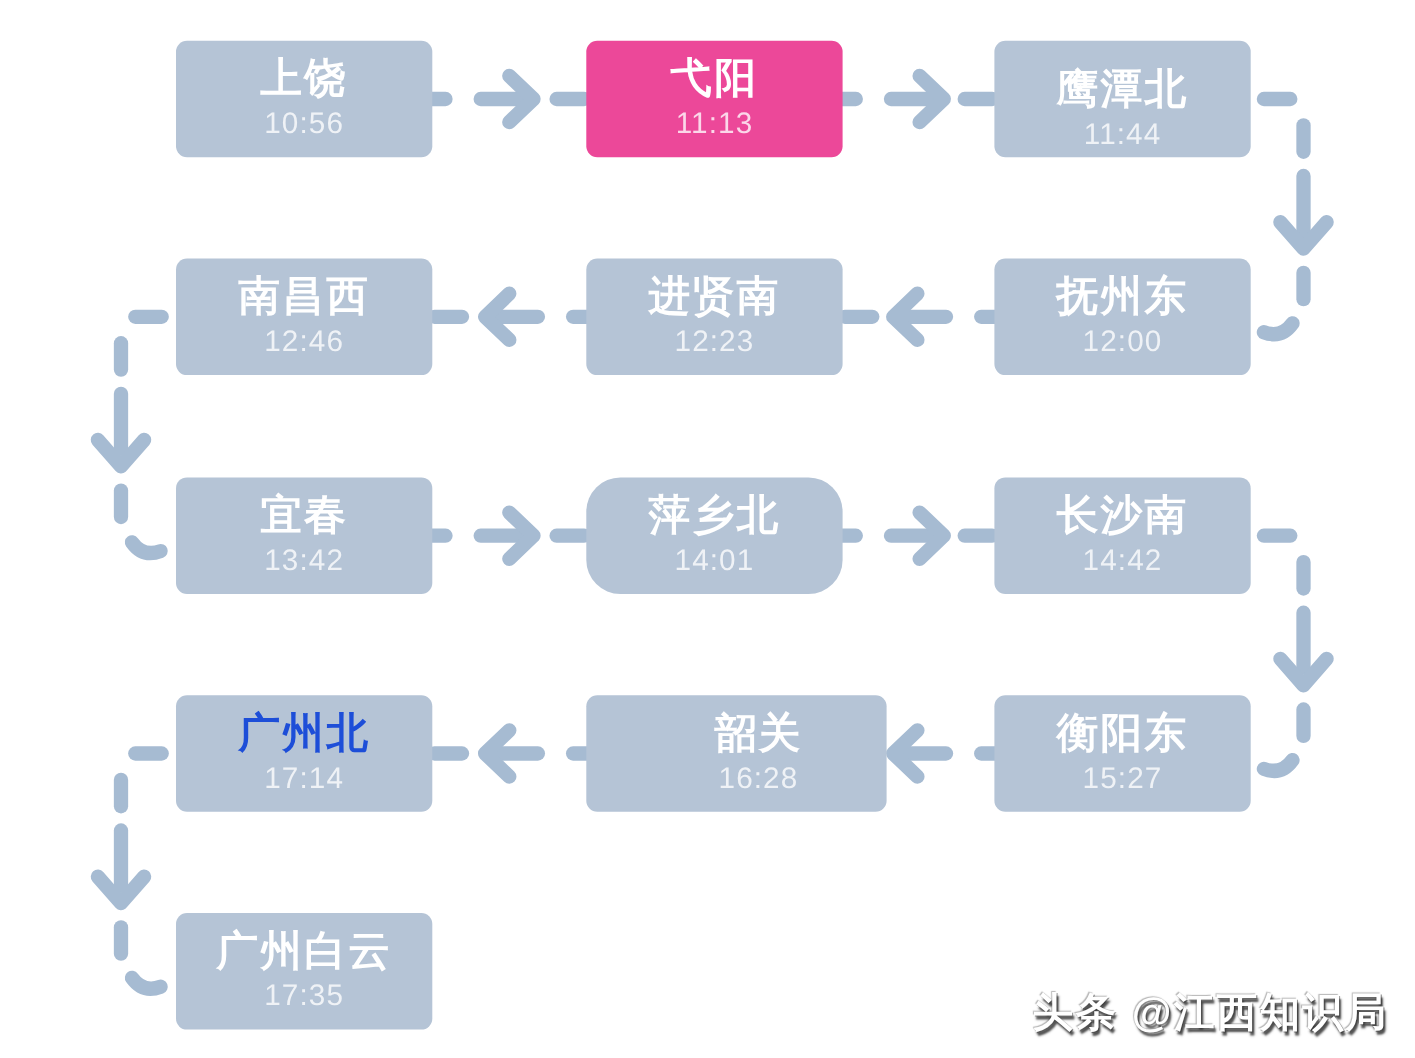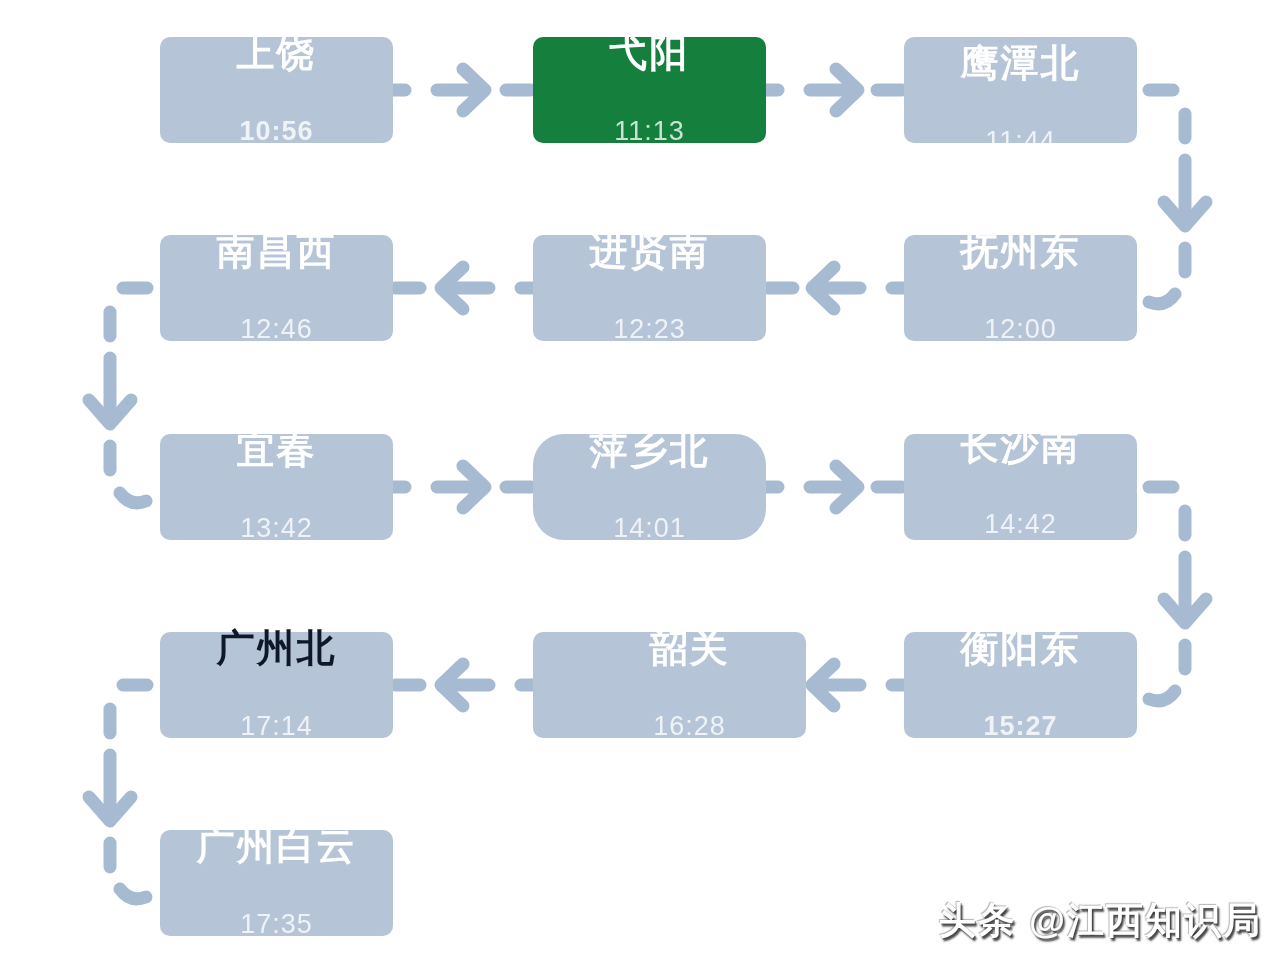--- a/index.html
+++ b/index.html
@@ -4,21 +4,21 @@
 <style>
   html,body{margin:0;padding:0;background:#ffffff;}
   .canvas{
     position:relative;width:1286px;height:962px;background:#ffffff;
     overflow:hidden;font-family:"Liberation Sans",sans-serif;
   }
   #connectors{position:absolute;left:0;top:0;}
   .station{
     position:absolute;width:233px;height:106px;border-radius:10px;
     background:#b5c4d6;display:flex;flex-direction:column;
-    align-items:center;justify-content:center;text-align:center;gap:38px;
+    align-items:center;justify-content:center;text-align:center;
   }
   .sname{
     font-size:38px;font-weight:bold;color:#ffffff;
     letter-spacing:2px;line-height:1.1;white-space:nowrap;
   }
   .stime{
     font-size:27px;font-weight:normal;color:rgba(255,255,255,0.78);
     line-height:1.15;margin-top:3px;letter-spacing:1px;
   }
   .watermark{
@@ -88,23 +88,23 @@
       <line x1="147" y1="685" x2="123" y2="685" stroke="#a6bbd2" stroke-width="13" stroke-linecap="round" stroke-linejoin="round" fill="none"></line>
       <path d="M 120 889 Q 130 903 146 897" stroke="#a6bbd2" stroke-width="13" stroke-linecap="round" stroke-linejoin="round" fill="none"></path>
       <line x1="110" y1="709" x2="110" y2="733" stroke="#a6bbd2" stroke-width="13" stroke-linecap="round" stroke-linejoin="round" fill="none"></line>
       <line x1="110" y1="755" x2="110" y2="805" stroke="#a6bbd2" stroke-width="13" stroke-linecap="round" stroke-linejoin="round" fill="none"></line>
       <polyline points="89,797 110,821 131,797" stroke="#a6bbd2" stroke-width="13" stroke-linecap="round" stroke-linejoin="round" fill="none"></polyline>
       <line x1="110" y1="843" x2="110" y2="867" stroke="#a6bbd2" stroke-width="13" stroke-linecap="round" stroke-linejoin="round" fill="none"></line>
     </svg>
   <div id="boxes">
       <div class="station" style="left: 160px; top: 37px; background: rgb(181, 196, 214);">
     <div class="sname" style="color: rgb(255, 255, 255);">上饶</div>
-    <div class="stime" style="color: rgba(255, 255, 255, 0.78); font-weight: bold;">10:56</div>
+    <div class="stime" style="color: rgba(255, 255, 255, 0.78);">10:56</div>
   </div>
-      <div class="station" style="left: 533px; top: 37px; background: #15803d;">
+      <div class="station" style="left: 533px; top: 37px; background: #ec4899;">
     <div class="sname" style="color: rgb(255, 255, 255);">弋阳</div>
     <div class="stime" style="color: rgba(255, 255, 255, 0.78);">11:13</div>
   </div>
       <div class="station" style="left: 904px; top: 37px; background: rgb(181, 196, 214);">
     <div class="sname" style="color: rgb(255, 255, 255); margin-top: 20px;">鹰潭北</div>
     <div class="stime" style="color: rgba(255, 255, 255, 0.78);">11:44</div>
   </div>
       <div class="station" style="left: 904px; top: 235px; background: rgb(181, 196, 214);">
     <div class="sname" style="color: rgb(255, 255, 255);">抚州东</div>
     <div class="stime" style="color: rgba(255, 255, 255, 0.78);">12:00</div>
@@ -118,34 +118,34 @@
     <div class="stime" style="color: rgba(255, 255, 255, 0.78);">12:46</div>
   </div>
       <div class="station" style="left: 160px; top: 434px; background: rgb(181, 196, 214);">
     <div class="sname" style="color: rgb(255, 255, 255);">宜春</div>
     <div class="stime" style="color: rgba(255, 255, 255, 0.78);">13:42</div>
   </div>
       <div class="station" style="left: 533px; top: 434px; background: rgb(181, 196, 214); border-radius: 31px;">
     <div class="sname" style="color: rgb(255, 255, 255);">萍乡北</div>
     <div class="stime" style="color: rgba(255, 255, 255, 0.78); text-align: center;">14:01</div>
   </div>
-      <div class="station" style="left: 904px; top: 434px; background: rgb(181, 196, 214); justify-content: flex-end;">
+      <div class="station" style="left: 904px; top: 434px; background: rgb(181, 196, 214);">
     <div class="sname" style="color: rgb(255, 255, 255);">长沙南</div>
     <div class="stime" style="color: rgba(255, 255, 255, 0.78);">14:42</div>
   </div>
       <div class="station" style="left: 904px; top: 632px; background: rgb(181, 196, 214);">
     <div class="sname" style="color: rgb(255, 255, 255);">衡阳东</div>
-    <div class="stime" style="color: rgba(255, 255, 255, 0.78); font-weight: bold;">15:27</div>
+    <div class="stime" style="color: rgba(255, 255, 255, 0.78);">15:27</div>
   </div>
       <div class="station" style="left: 533px; top: 632px; background: rgb(181, 196, 214); padding-left: 40px;">
     <div class="sname" style="color: rgb(255, 255, 255);">韶关</div>
     <div class="stime" style="color: rgba(255, 255, 255, 0.78);">16:28</div>
   </div>
       <div class="station" style="left: 160px; top: 632px; background: rgb(181, 196, 214);">
-    <div class="sname" style="color: #0f172a;">广州北</div>
+    <div class="sname" style="color: #1d4ed8;">广州北</div>
     <div class="stime" style="color: rgba(255, 255, 255, 0.78);">17:14</div>
   </div>
       <div class="station" style="left: 160px; top: 830px; background: rgb(181, 196, 214);">
     <div class="sname" style="color: rgb(255, 255, 255);">广州白云</div>
     <div class="stime" style="color: rgba(255, 255, 255, 0.78);">17:35</div>
   </div>
     </div>
   <div class="watermark">头条 @江西知识局</div>
 </div>
 

